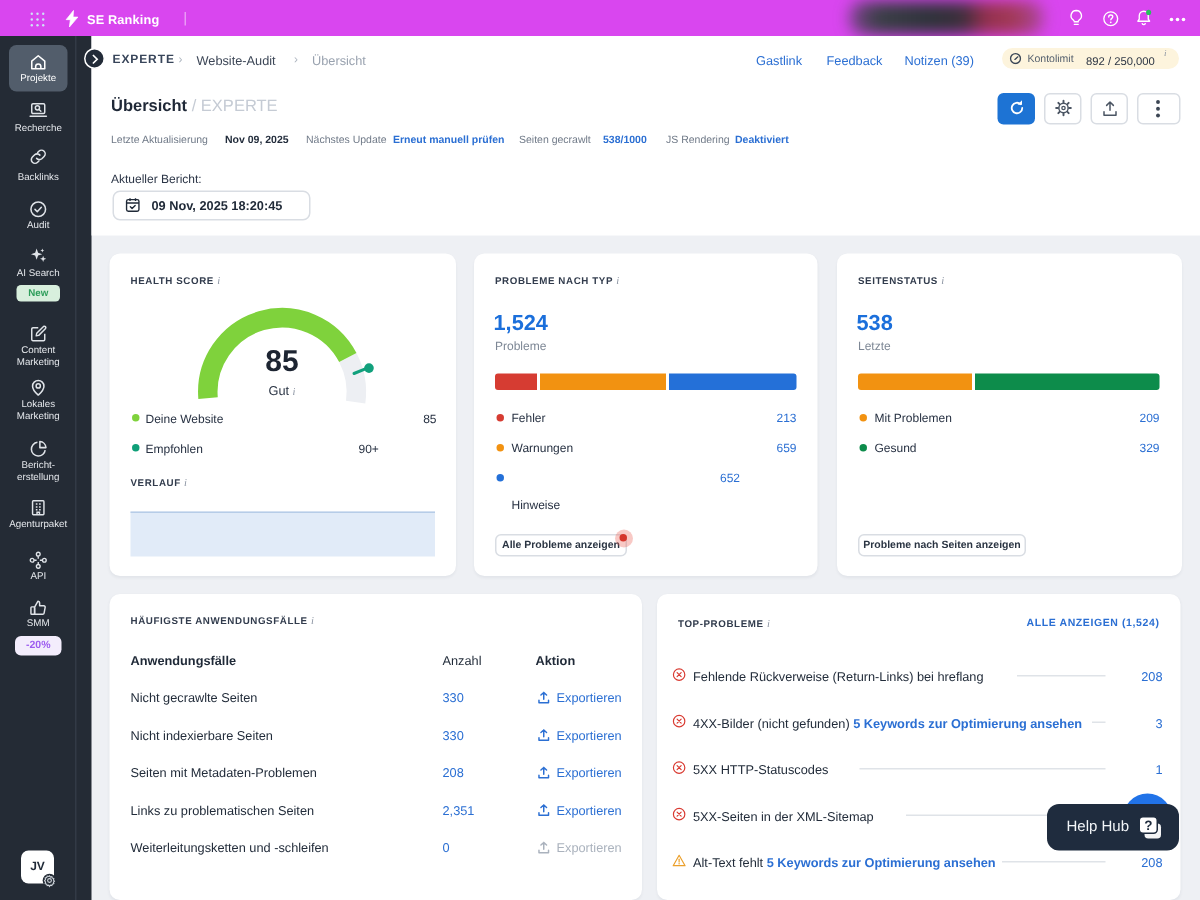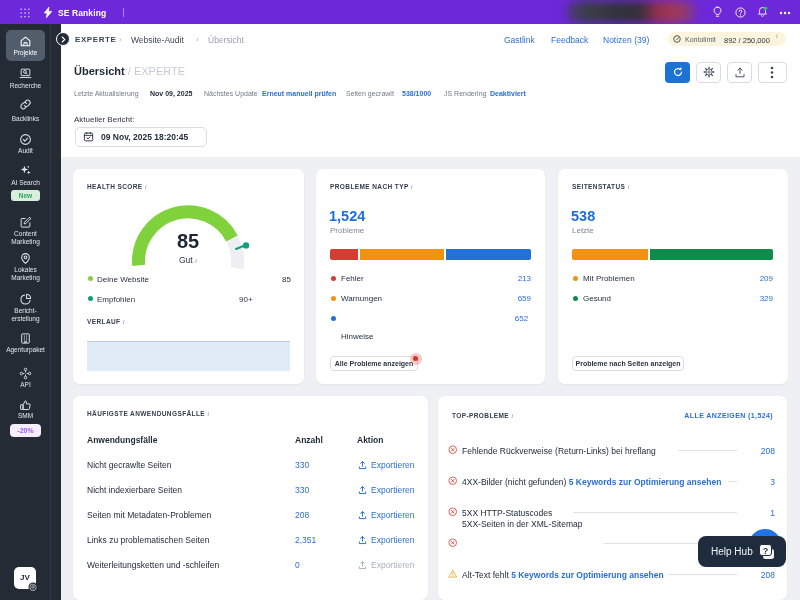--- a/index.html
+++ b/index.html
@@ -9,21 +9,21 @@
 .lbl{font-size:6.5px;font-weight:bold;letter-spacing:.4px;color:#323c4d}
 .inf{font-family:"Liberation Serif",serif;font-style:italic;color:#8b94a2;font-weight:normal}
 .bignum{font-size:14.5px;font-weight:bold;color:#1b6fdb}
 .card{position:absolute;background:#fff;border-radius:7px;box-shadow:0 1px 2px rgba(40,50,70,.06)}
 .blue{color:#2b6fd3}
 .btn{position:absolute;background:#fff;border:1px solid #d9dde3;border-radius:4px}
 </style>
 </head>
 <body>
 
-<div class="abs" style="left:0;top:0;width:800px;height:24px;background:#6d28d9;overflow:hidden">
+<div class="abs" style="left:0;top:0;width:800px;height:24px;background:#d946ef;overflow:hidden">
 
   <svg class="abs" style="left:20px;top:8px" width="10" height="10" viewBox="0 0 10 10">
     <g fill="#cfe2f7">
       <circle cx="1.2" cy="1.2" r="0.8"></circle>
         <circle cx="5" cy="1.2" r="0.8"></circle>
         <circle cx="8.8" cy="1.2" r="0.8"></circle>
       <circle cx="1.2" cy="5" r="0.8"></circle>
         <circle cx="5" cy="5" r="0.8"></circle>
         <circle cx="8.8" cy="5" r="0.8"></circle>
       <circle cx="1.2" cy="8.8" r="0.8"></circle>
@@ -296,21 +296,21 @@
 <div class="abs" style="left:446px;top:249px;width:85px;height:11px;background:#2470d8;border-radius:0 2px 2px 0"></div>
 
 <div class="abs" style="left:331px;top:275.5px;width:5px;height:5px;border-radius:50%;background:#d63c32"></div>
 <div class="abs" style="left:341px;top:273.5px;font-size:8px;color:#273142">Fehler</div>
 <div class="abs blue" style="left:480px;top:273.5px;width:51px;text-align:right;font-size:8px">213</div>
 <div class="abs" style="left:331px;top:295.5px;width:5px;height:5px;border-radius:50%;background:#f29211"></div>
 <div class="abs" style="left:341px;top:293.5px;font-size:8px;color:#273142">Warnungen</div>
 <div class="abs blue" style="left:480px;top:293.5px;width:51px;text-align:right;font-size:8px">659</div>
 <div class="abs" style="left:331px;top:315.5px;width:5px;height:5px;border-radius:50%;background:#2470d8"></div>
 <div class="abs" style="left:341px;top:332px;font-size:8px;color:#273142">Hinweise</div>
-<div class="abs blue" style="left:496px;top:313.5px;width:51px;text-align:center;font-size:8px">652</div>
+<div class="abs blue" style="left:480px;top:313.5px;width:51px;text-align:left;font-size:8px">652</div>
 
 <div class="btn" style="left:330px;top:356px;width:88px;height:14.5px"></div>
 <div class="abs" style="left:330px;top:359.5px;width:88px;text-align:center;font-size:7px;font-weight:bold;color:#2a3442">Alle Probleme anzeigen</div>
 <div class="abs" style="left:409.5px;top:352.5px;width:12px;height:12px;border-radius:50%;background:rgba(235,100,90,.35)"></div>
 <div class="abs" style="left:413px;top:356px;width:5px;height:5px;border-radius:50%;background:#d5352b"></div>
 
 <div class="card" style="left:558px;top:169px;width:230px;height:215px"></div>
 <div class="abs lbl" style="left:572px;top:183px">SEITENSTATUS <span class="inf" style="font-size:7px">i</span></div>
 <div class="abs bignum" style="left:571px;top:207.5px">538</div>
 <div class="abs" style="left:572px;top:226px;font-size:8px;color:#7d8795">Letzte</div>
@@ -323,21 +323,21 @@
 <div class="abs" style="left:573px;top:295.5px;width:5px;height:5px;border-radius:50%;background:#0d8c4b"></div>
 <div class="abs" style="left:583px;top:293.5px;font-size:8px;color:#273142">Gesund</div>
 <div class="abs blue" style="left:723px;top:293.5px;width:50px;text-align:right;font-size:8px">329</div>
 
 <div class="btn" style="left:572px;top:356px;width:112px;height:14.5px"></div>
 <div class="abs" style="left:572px;top:359.5px;width:112px;text-align:center;font-size:7px;font-weight:bold;color:#2a3442">Probleme nach Seiten anzeigen</div>
 
 <div class="card" style="left:73px;top:396px;width:355px;height:204px"></div>
 <div class="abs lbl" style="left:87px;top:410px">HÄUFIGSTE ANWENDUNGSFÄLLE <span class="inf" style="font-size:7px">i</span></div>
 <div class="abs" style="left:87px;top:435px;font-size:8.5px;font-weight:bold;color:#1f2937">Anwendungsfälle</div>
-<div class="abs" style="left:295px;top:435px;font-size:8.5px;font-weight:bold;color:#1f2937">Anzahl</div>
+<div class="abs" style="left:295px;top:435px;font-size:8.5px;font-weight:normal;color:#1f2937">Anzahl</div>
 <div class="abs" style="left:357px;top:435px;font-size:8.5px;font-weight:bold;color:#1f2937">Aktion</div>
 <style>
 .r4l{position:absolute;left:87px;font-size:8.5px;color:#222c3a}
 .r4n{position:absolute;left:295px;font-size:8.5px;color:#2b6fd3}
 .r4e{position:absolute;left:371px;font-size:8.5px;color:#2b6fd3}
 .upi{position:absolute;left:358px;width:9px;height:10px}
 </style>
 <div class="r4l" style="top:460px">Nicht gecrawlte Seiten</div>
 <div class="r4n" style="top:460px">330</div>
 <svg class="upi" style="top:460px" viewBox="0 0 24 26">
@@ -414,21 +414,21 @@
     <path d="M8.6 8.6l6.8 6.8M15.4 8.6l-6.8 6.8" stroke="#d93a31" stroke-width="2" stroke-linecap="round"></path>
   </svg>
 <div class="r5t" style="top:508px">5XX HTTP-Statuscodes</div>
 <div class="ldr" style="left:573px;top:512px;width:164px"></div>
 <div class="r5n" style="top:508px">1</div>
 
 <svg class="xi" style="top:538px" viewBox="0 0 24 24">
     <circle cx="12" cy="12" r="9.6" fill="none" stroke="#d93a31" stroke-width="2"></circle>
     <path d="M8.6 8.6l6.8 6.8M15.4 8.6l-6.8 6.8" stroke="#d93a31" stroke-width="2" stroke-linecap="round"></path>
   </svg>
-<div class="r5t" style="top:519px">5XX-Seiten in der XML-Sitemap</div>
+<div class="r5t" style="top:539px">5XX-Seiten in der XML-Sitemap</div>
 <div class="ldr" style="left:604px;top:543px;width:94px"></div>
 
 <svg class="xi" style="top:569px" viewBox="0 0 24 24">
     <path d="M12 3L22 20.5H2z" fill="none" stroke="#eba02c" stroke-width="2" stroke-linejoin="round"></path>
     <path d="M12 9.5v5" stroke="#eba02c" stroke-width="2" stroke-linecap="round"></path>
     <circle cx="12" cy="17.3" r="1.2" fill="#eba02c"></circle>
   </svg>
 <div class="r5t" style="top:570px">Alt-Text fehlt <span style="color:#2b6fd3;font-weight:bold">5 Keywords zur Optimierung ansehen</span></div>
 <div class="ldr" style="left:668px;top:574px;width:69px"></div>
 <div class="r5n" style="top:570px">208</div>

